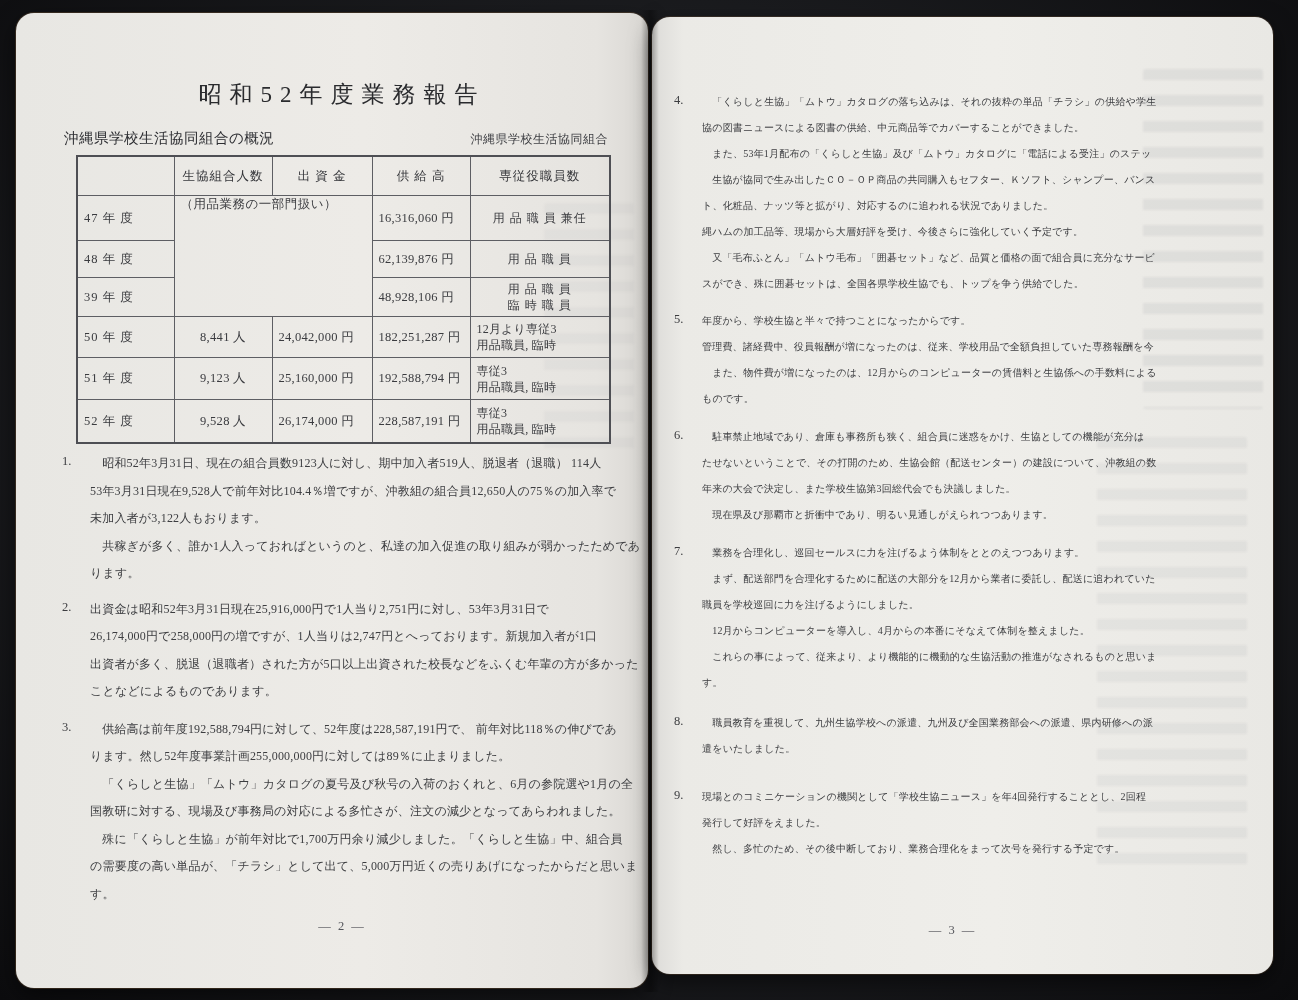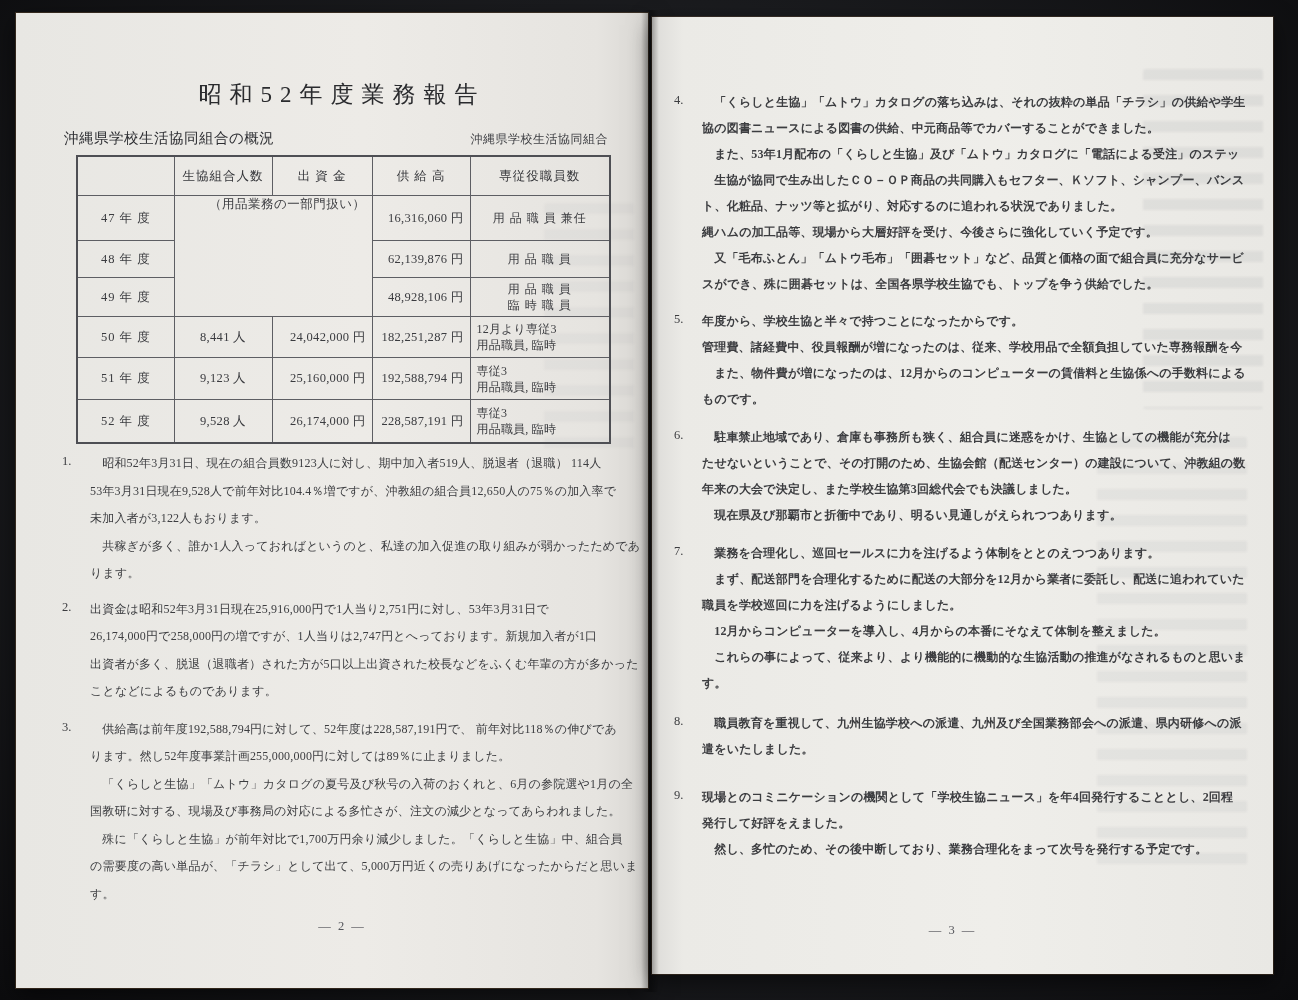--- a/index.html
+++ b/index.html
@@ -1,21 +1,21 @@
 <!DOCTYPE html>
 <html><head>
 <meta charset="utf-8">
 <style>
   html,body{margin:0;padding:0;}
   body{
     width:1298px;height:1000px;position:relative;overflow:hidden;
     background:radial-gradient(ellipse at 50% 45%, #28292c 0%, #1b1c1f 55%, #0c0c0e 100%);
     font-family:"Liberation Serif","DejaVu Serif",serif;
   }
-  .page{position:absolute;color:#3c3d40;}
+  .page{position:absolute;color:#3c3d40;border-radius:18px;}
   .page-left{
     left:16px;top:13px;width:632px;height:975px;
     background:linear-gradient(90deg,#e8e7e3 0%,#edebe7 55%,#e6e4e0 92%,#d9d7d3 100%);
     box-shadow:0 0 0 1px rgba(150,110,70,.28), 0 8px 22px rgba(0,0,0,.55);
   }
   .page-right{
     left:652px;top:17px;width:621px;height:957px;
     background:linear-gradient(90deg,#dcdbd8 0%,#ebeae6 5%,#efeeea 55%,#e9e8e4 100%);
     box-shadow:0 0 0 1px rgba(150,110,70,.22), 0 8px 22px rgba(0,0,0,.55);
   }
@@ -41,43 +41,43 @@
     font-size:12.5px;color:#3a3b3f;
     border:2px solid #4e4f54;
   }
   table.summary th,table.summary td{
     border:1px solid #5d5e63;padding:0 6px;
   }
   table.summary th{
     height:38px;font-weight:500;letter-spacing:1px;text-align:center;color:#35363a;
   }
   col.c-year{width:97px}col.c-mem{width:98px}col.c-inv{width:100px}col.c-sup{width:98px}col.c-staff{width:140px}
-  td.year{height:40px;text-align:center;letter-spacing:1px;}
+  td.year{height:40px;letter-spacing:1px;}
   tr.r47 td{height:44px}tr.r48 td{height:36px}tr.r49 td{height:38px}
   tr.r50 td{height:40px}tr.r51 td{height:41px}tr.r52 td{height:42px}
-  td.merged{vertical-align:top;padding-top:24px;padding-left:12px;text-align:right;letter-spacing:.5px;}
-  td.num-cell{text-align:right;padding-right:12px;letter-spacing:.3px;}
+  td.merged{vertical-align:top;padding-top:24px;padding-left:12px;text-align:left;letter-spacing:.5px;}
+  td.num-cell{text-align:left;padding-right:12px;letter-spacing:.3px;}
   td.mem-cell{text-align:center;letter-spacing:.3px;}
   td.staff{font-size:12px;line-height:16px;}
   td.staff-center{text-align:center;letter-spacing:1px;}
   td.staff-left{text-align:left;padding-left:10px;letter-spacing:.2px;}
   .paras{position:absolute;}
   .paras-left{top:437px;left:46px;right:20px;}
   .paras-right{top:72px;left:22px;right:14px;}
   .para{display:flex;align-items:flex-start;}
   .paras-left .para{margin-bottom:8px;}
   .paras-right .para{margin-bottom:11px;}
   .paras-left .para.p2{margin-bottom:10px;}
   .paras-right .para.p5,.paras-right .para.p6{margin-bottom:12px;}
   .paras-right .para.p7{margin-bottom:14px;}
   .paras-right .para.p8{margin-bottom:22px;}
   .para-num{flex:none;width:28px;font-size:12.5px;color:#3c3d40;padding-top:4px;}
   .para-lines{flex:1;min-width:0;}
   .paras-left .para-lines > div{line-height:27.5px;font-size:12px;white-space:pre;letter-spacing:.2px;}
-  .paras-right .para-lines > div{line-height:26px;font-size:12px;white-space:pre;letter-spacing:.2px;font-weight:bold;}
+  .paras-right .para-lines > div{line-height:26px;font-size:10px;white-space:pre;letter-spacing:.2px;}
   .pageno{
     position:absolute;top:906px;text-align:center;
     font-size:12.5px;color:#53545a;letter-spacing:2px;
   }
   .page-left .pageno{left:20px;right:0;}
   .page-right .pageno{left:0;right:20px;}
   .bleed{
     position:absolute;pointer-events:none;border-radius:3px;
     background:repeating-linear-gradient(180deg,rgba(115,120,132,.10) 0 11px,rgba(0,0,0,0) 11px 26px);
     filter:blur(1.2px);
@@ -124,21 +124,21 @@
           </td>
       </tr>
       <tr class="r48">
         <td class="year">48 年 度</td>
         <td class="num-cell">62,139,876 円</td>
         <td class="staff staff-center">
             <div class="staff-line">用 品 職 員</div>
           </td>
       </tr>
       <tr class="r49">
-        <td class="year">49 年 度</td>
+        <td class="year">39 年 度</td>
         <td class="num-cell">48,928,106 円</td>
         <td class="staff staff-center">
             <div class="staff-line">用 品 職 員</div>
             <div class="staff-line">臨 時 職 員</div>
           </td>
       </tr>
       <tr class="r50">
         <td class="year">50 年 度</td>
         <td class="mem-cell">8,441 人</td>
         <td class="num-cell">24,042,000 円</td>

